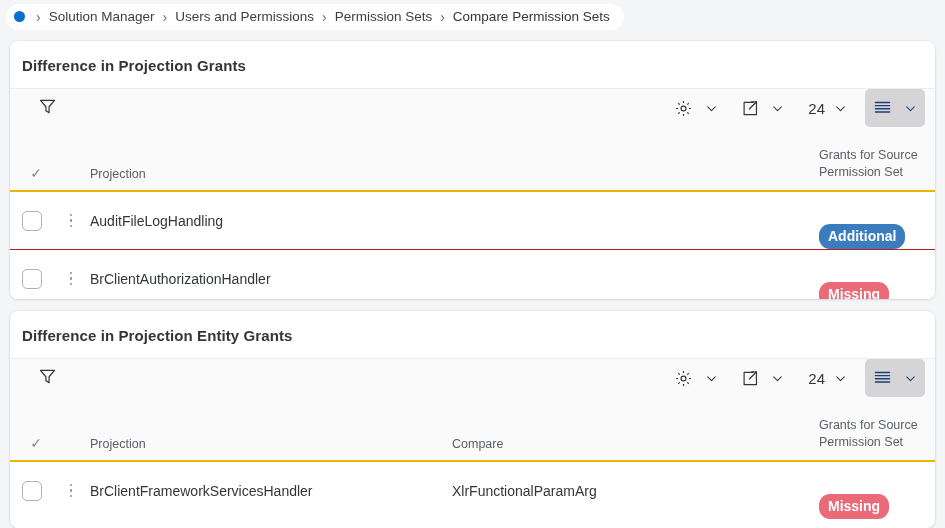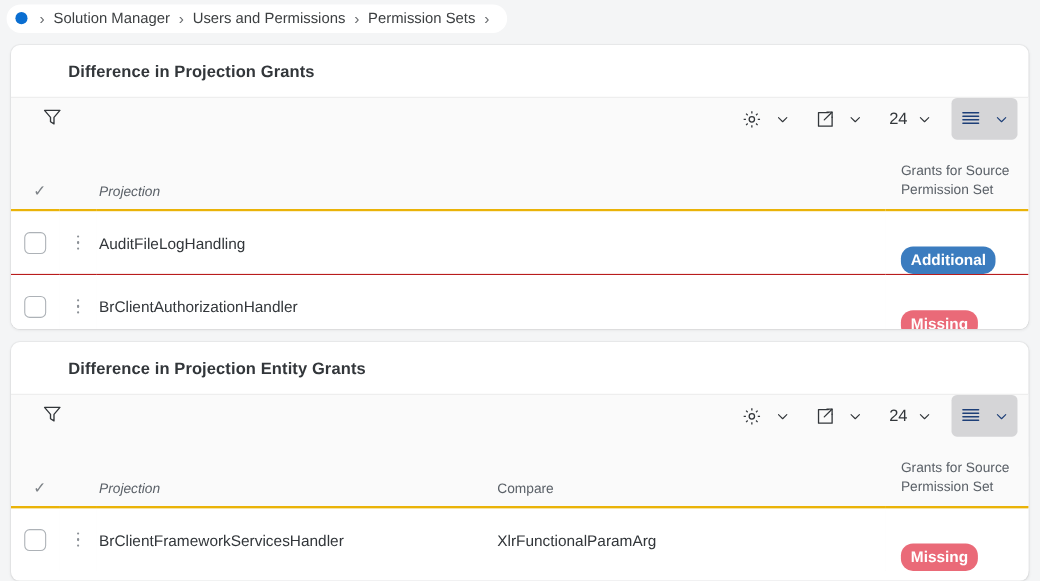--- a/index.html
+++ b/index.html
@@ -64,21 +64,20 @@
   }
   #card1 { top: 41px; height: 258px; }
   #card2 { top: 311px; height: 217px; }
 
   .card-title {
     font-size: 15px;
     font-weight: bold;
     color: #32363a;
     padding: 16px 0 14px 12px;
     letter-spacing: .1px;
-    margin-left: 40px;
   }
 
   .table-area {
     background: #fafafa;
     border-top: 1px solid #ededed;
   }
 
   
   .toolbar {
     height: 56px;
@@ -155,21 +154,21 @@
   .col-proj   { width: 362px; }
   .col-ent    { width: 355px; }
   .col-grant  { width: 130px; }
 
   .sel-head {
     text-align: center;
     color: #7d8287;
     font-size: 14px;
     padding-left: 8px;
   }
-  .hdr-proj { padding-left: 2px !important; font-style: italic; }
+  .hdr-proj { padding-left: 2px !important; }
   .hdr-ent  { padding-left: 2px !important; }
   .hdr-grant{ text-align: left; padding-left: 14px !important; }
 
   .checkbox {
     width: 20px; height: 20px;
     border: 1px solid #adb2b7;
     border-radius: 5px;
     background: #fff;
     margin: 0 auto;
     cursor: pointer;
@@ -205,20 +204,21 @@
   <div class="breadcrumb-bar">
     <div class="breadcrumb-pill">
       <span class="bc-dot"></span>
       <span class="bc-sep">›</span>
       <span class="bc-item">Solution Manager</span>
       <span class="bc-sep">›</span>
       <span class="bc-item">Users and Permissions</span>
       <span class="bc-sep">›</span>
       <span class="bc-item">Permission Sets</span>
       <span class="bc-sep">›</span>
+      <span class="bc-item current">Compare Permission Sets</span>
     </div>
   </div>
 
   <div class="card" id="card1">
     <div class="card-title">Difference in Projection Grants</div>
 
     <div class="table-area">
 
       <div class="toolbar">
         <div class="toolbar-left">

